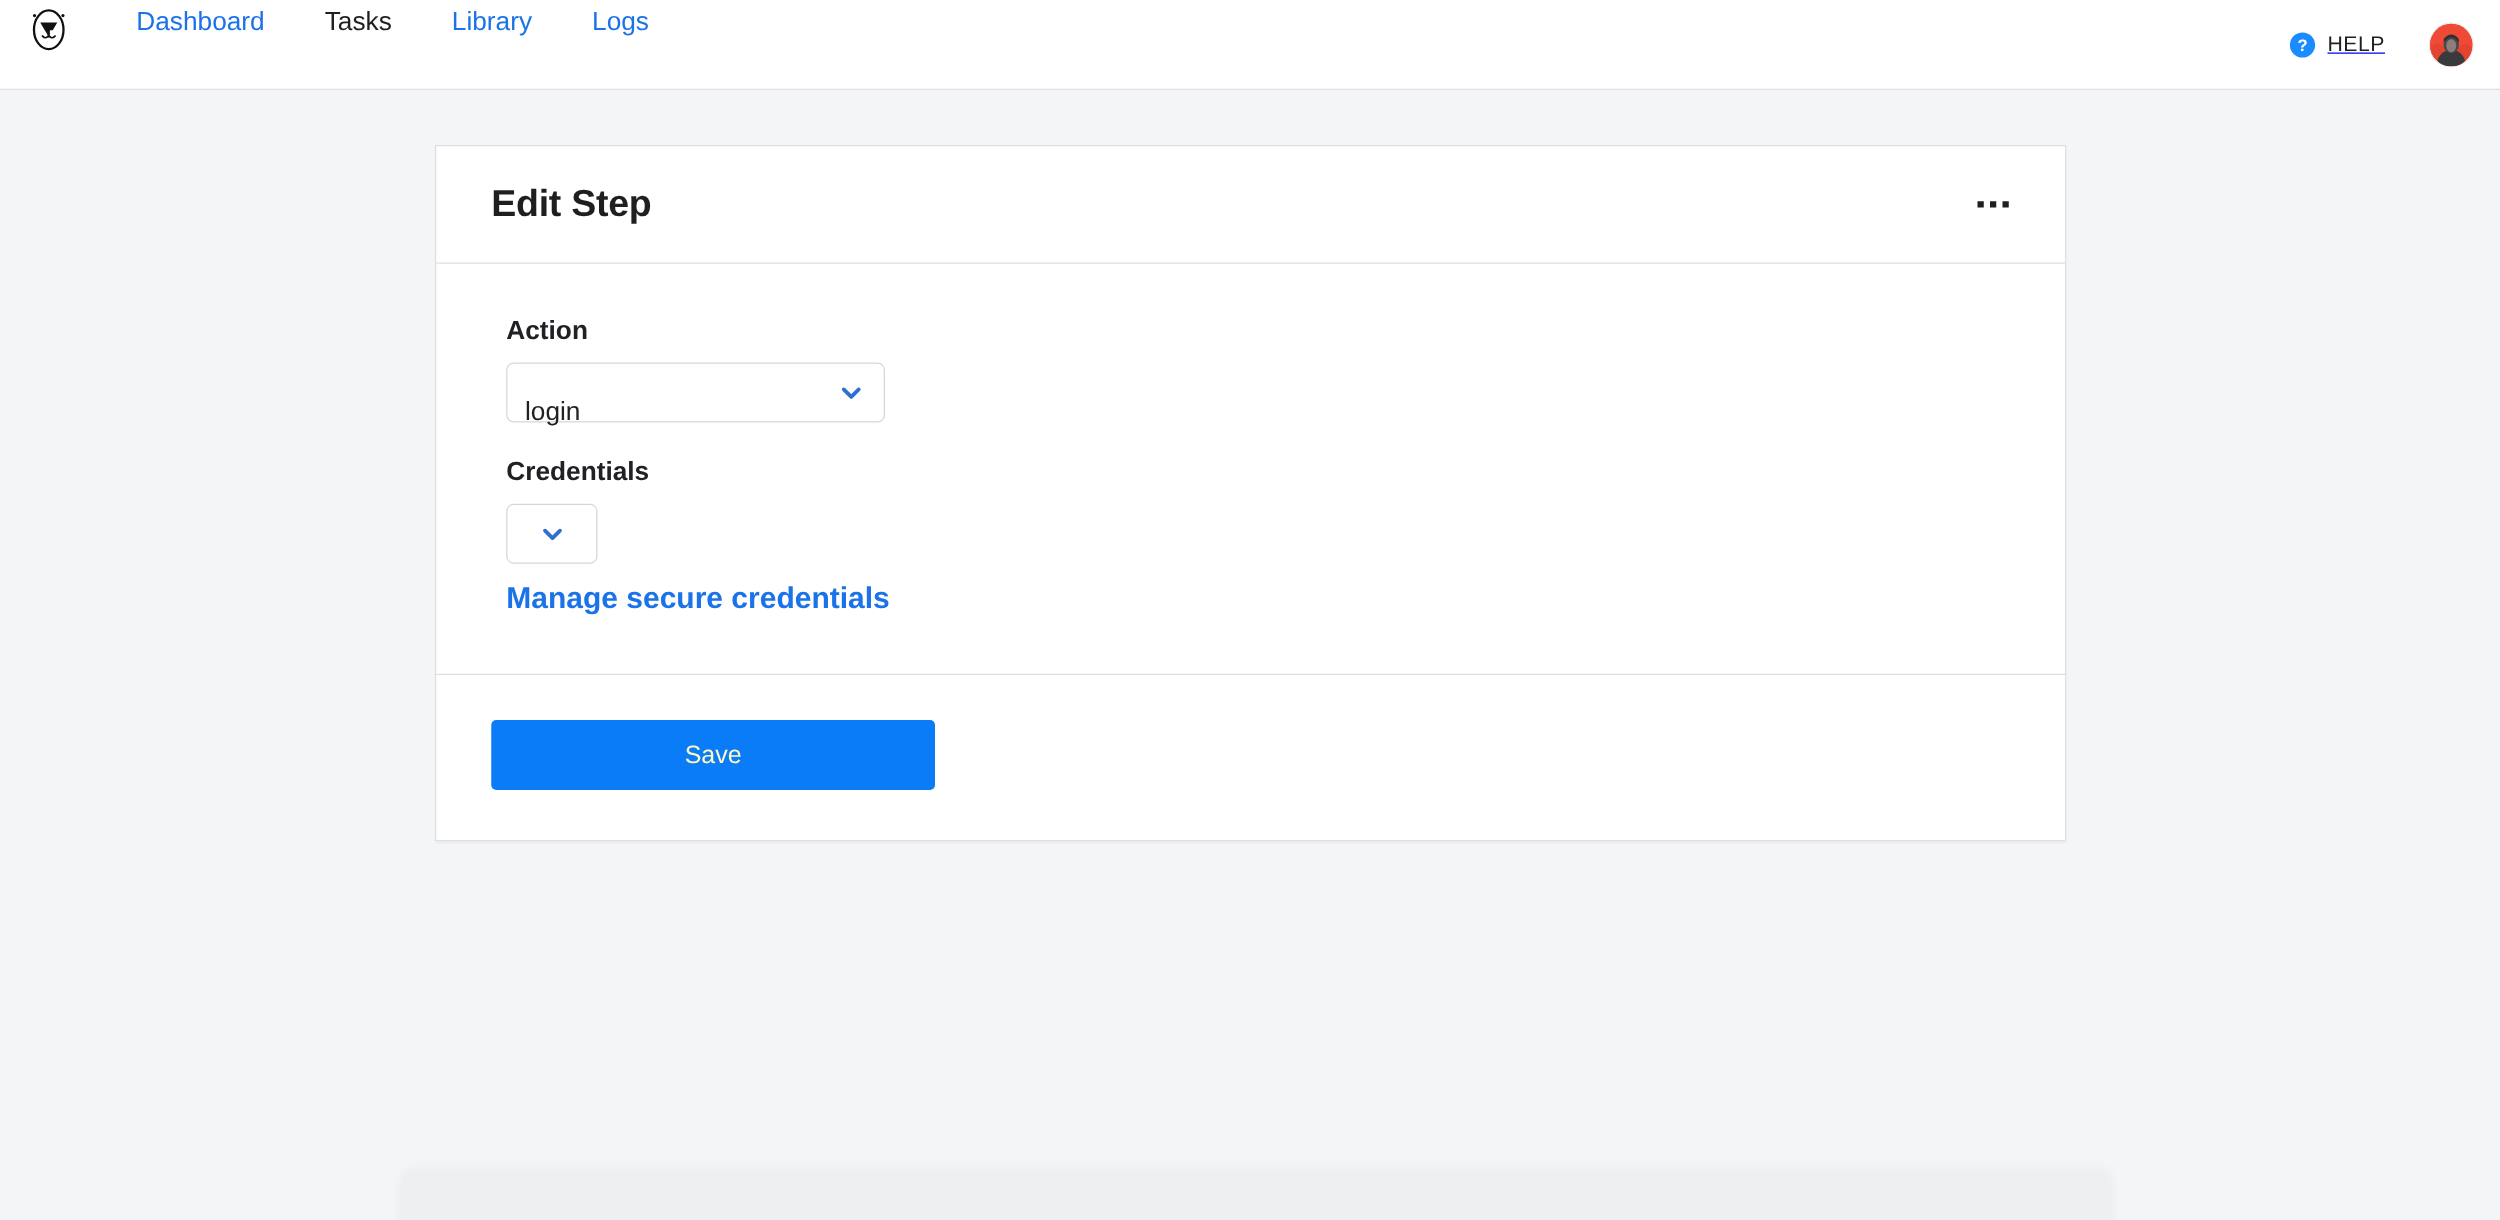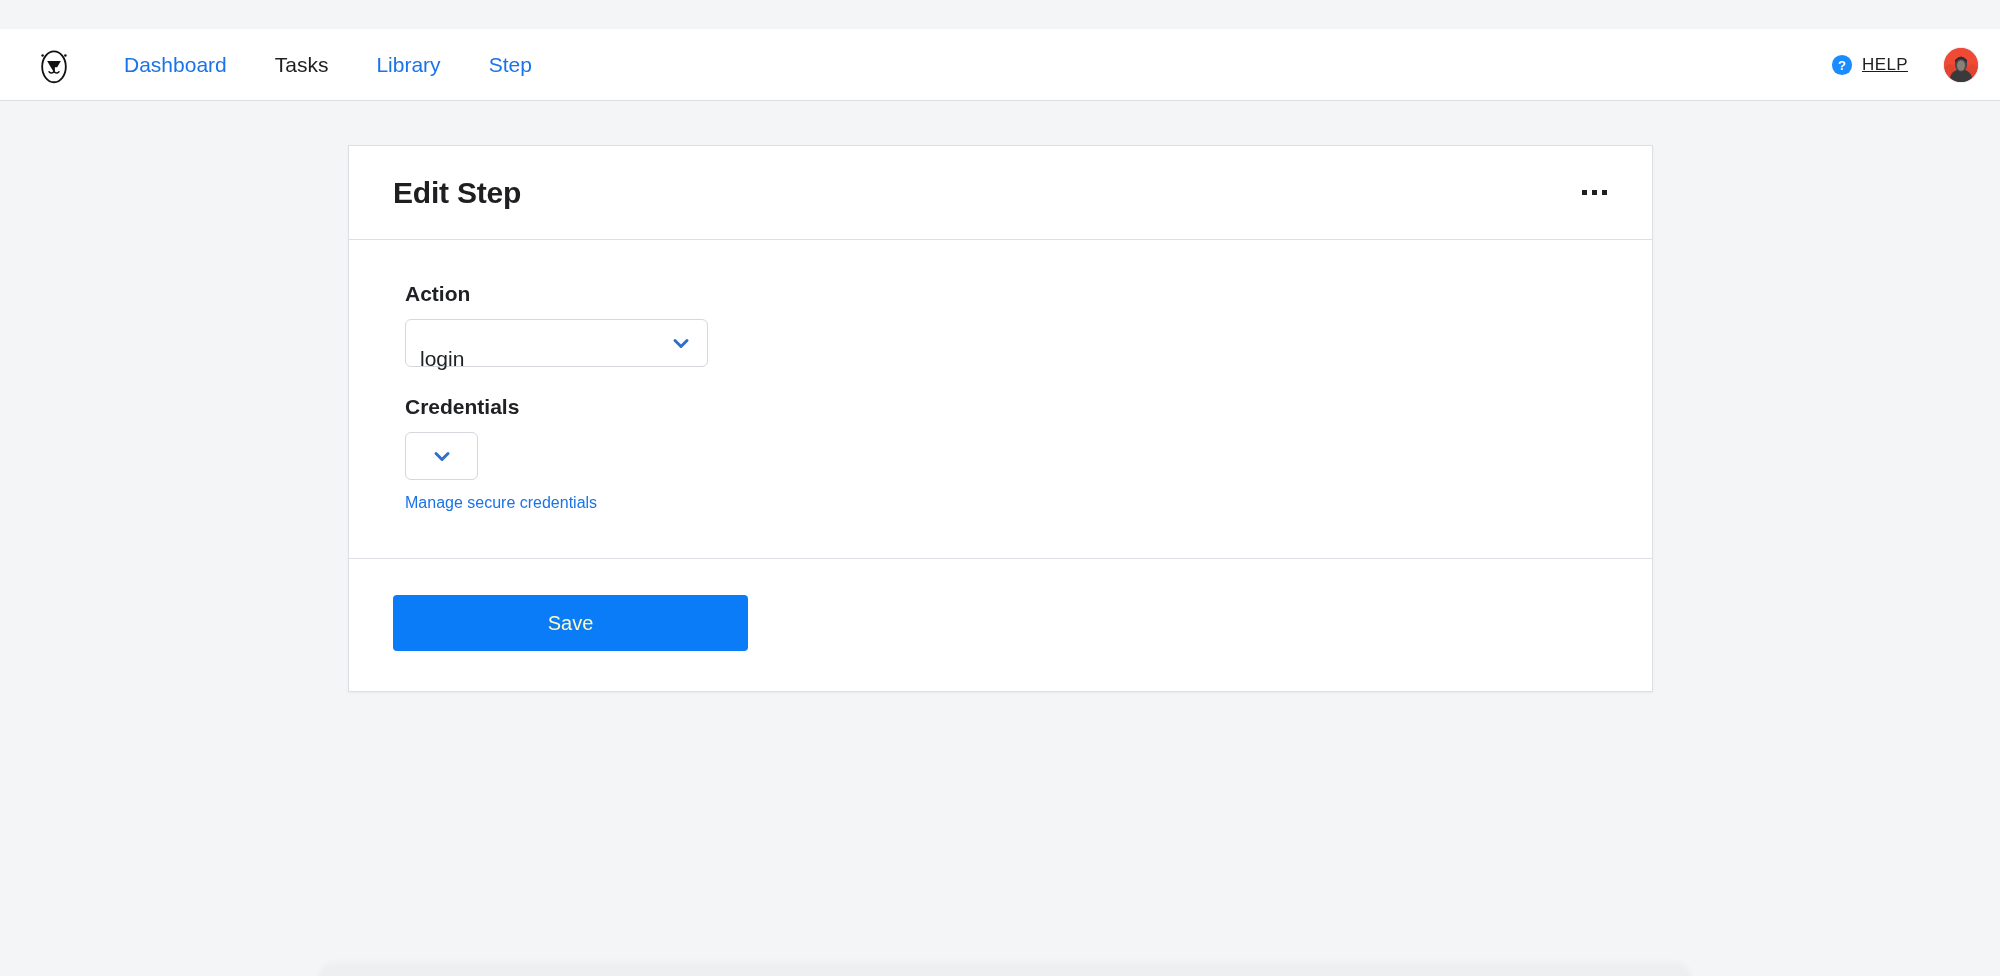--- a/index.html
+++ b/index.html
@@ -17,23 +17,22 @@
     -webkit-font-smoothing: antialiased;
   }
 
   
   .topbar {
     position: relative;
     height: 72px;
     background: #ffffff;
     border-bottom: 1px solid #dcdfe3;
     display: flex;
-    align-items: center;
-    padding: 0 24px 0 32px;
-    margin-top: 29px;
+    align-items: flex-start;
+    padding: 0 24px 0 17px;
   }
 
   .brand {
     width: 44px;
     height: 44px;
     display: flex;
     align-items: center;
     justify-content: center;
     flex: 0 0 auto;
     margin-right: 24px;
@@ -194,24 +193,25 @@
     height: 24px;
     flex: 0 0 auto;
     display: block;
   }
 
   .field-group + .field-group { margin-top: 28px; }
 
   .link {
     display: inline-block;
     margin-top: 14px;
-    font-size: 16px;
+    font-size: 24px;
     color: #1a73e8;
     text-decoration: none;
     cursor: pointer;
+    font-weight: bold;
   }
 
   .card-footer {
     padding: 36px 44px 40px 44px;
   }
 
   .btn-primary {
     width: 355px;
     height: 56px;
     background: #0b7cf7;
@@ -253,21 +253,21 @@
       <path d="M22 24 L22 30" stroke="#111111" stroke-width="2" stroke-linecap="round"></path>
       <path d="M16.5 29.5 C18.5 31.5, 19.5 31.5, 21 30" stroke="#111111" stroke-width="1.6" fill="none" stroke-linecap="round"></path>
       <path d="M27.5 29.5 C25.5 31.5, 24.5 31.5, 23 30" stroke="#111111" stroke-width="1.6" fill="none" stroke-linecap="round"></path>
     </svg>
   </a>
 
   <nav class="nav">
     <a class="nav-item" href="#">Dashboard</a>
     <a class="nav-item active" href="#">Tasks</a>
     <a class="nav-item" href="#">Library</a>
-    <a class="nav-item" href="#">Step</a>
+    <a class="nav-item" href="#">Logs</a>
   </nav>
 
   <div class="topbar-right">
 
     <a class="help" href="#">
       <svg class="help-icon" viewBox="0 0 24 24">
         <circle cx="12" cy="12" r="11" fill="#1a8cff"></circle>
         <text x="12" y="17.2" text-anchor="middle" font-family="Liberation Sans, sans-serif" font-size="14.5" font-weight="bold" fill="#ffffff">?</text>
       </svg>
       <span class="help-label">HELP</span>

